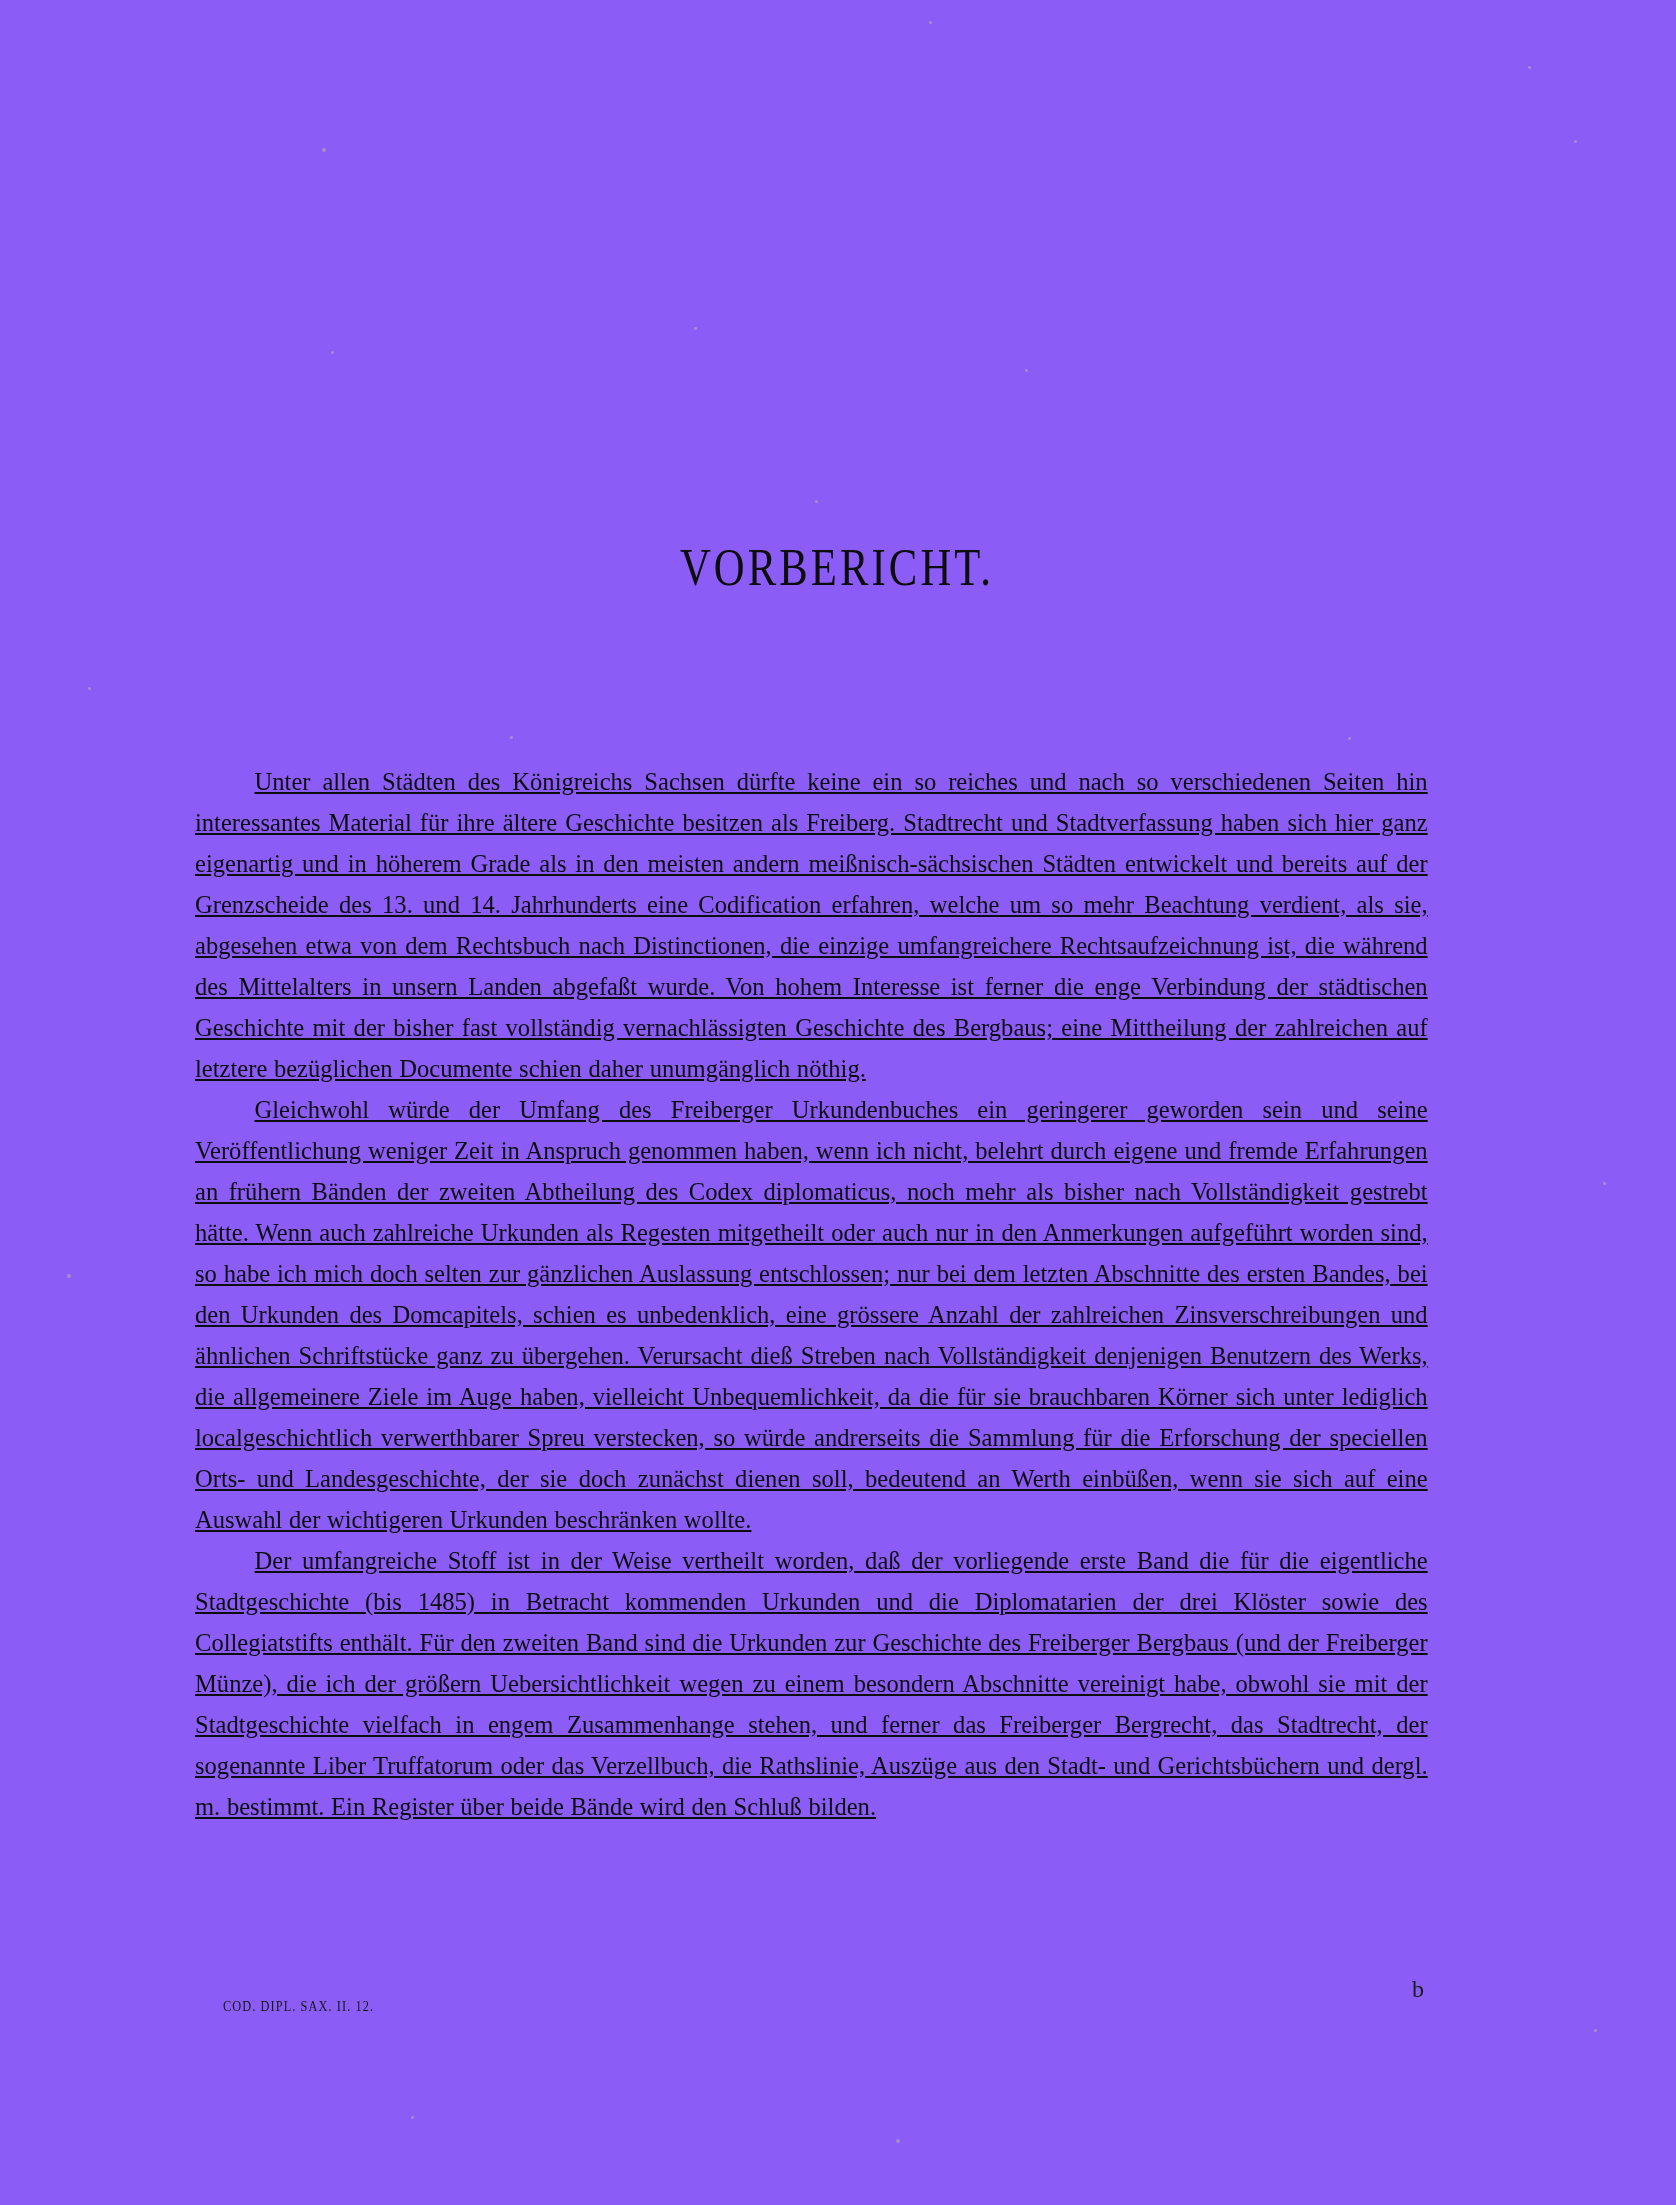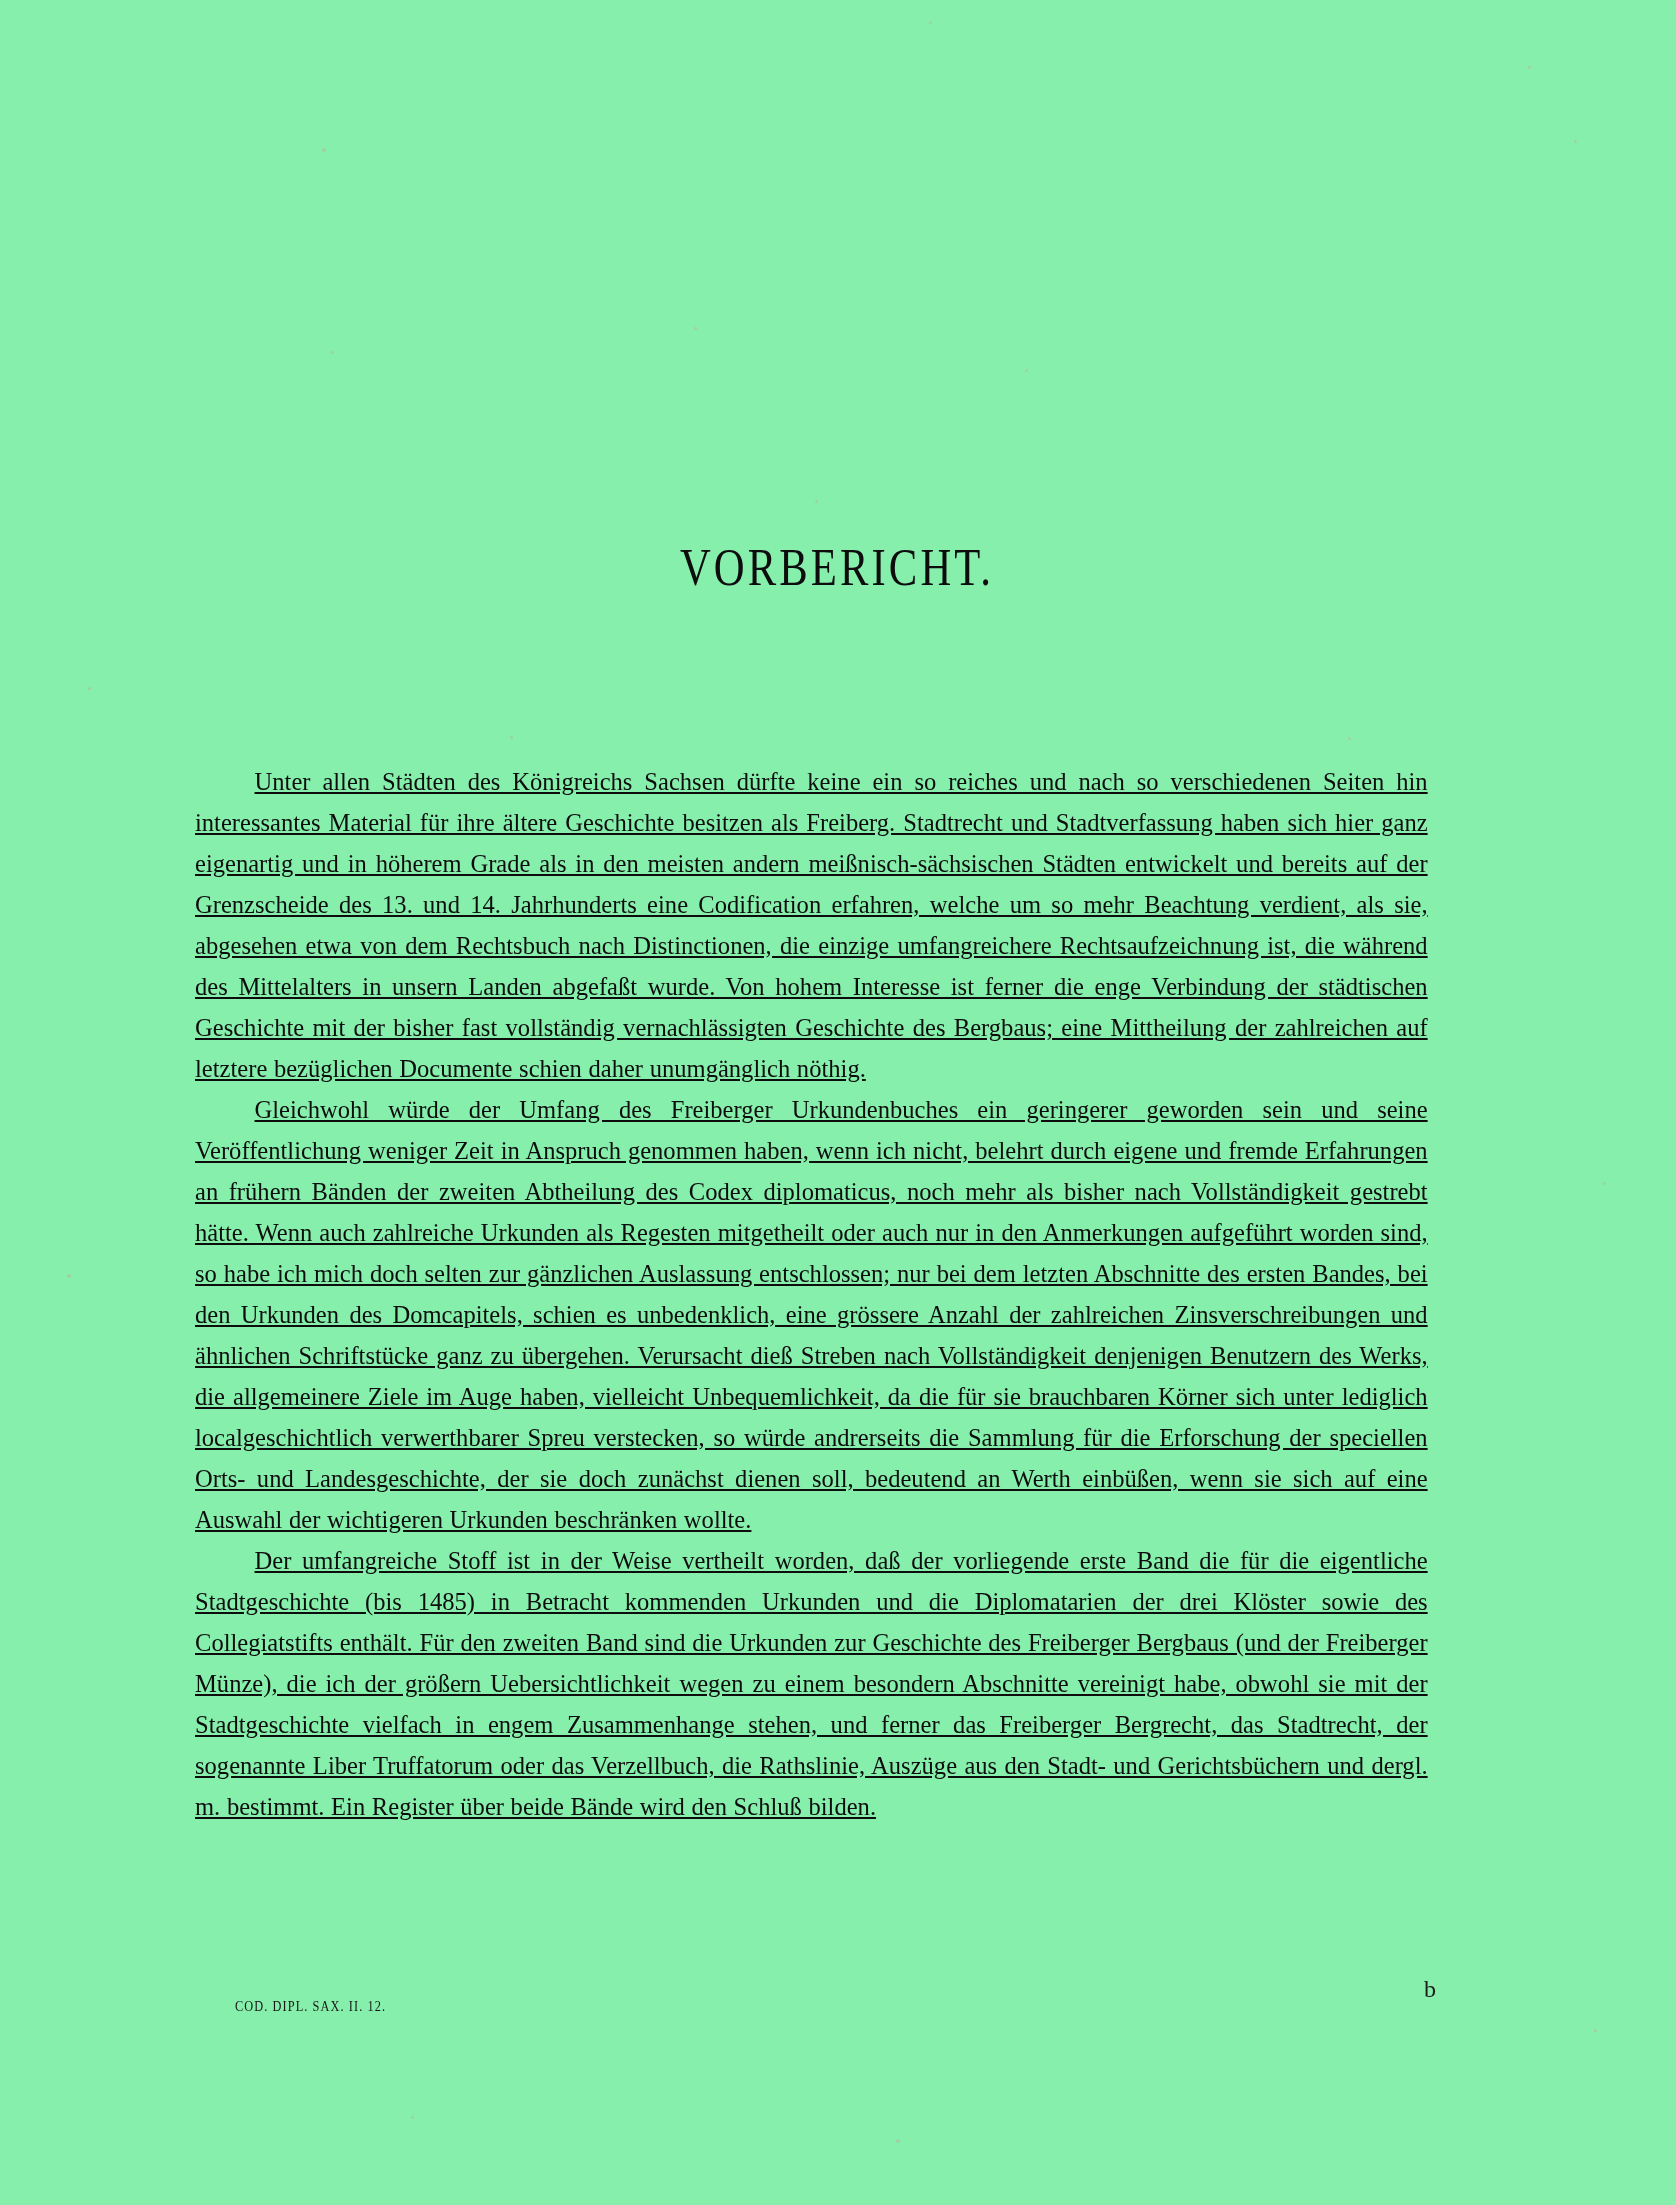--- a/index.html
+++ b/index.html
@@ -5,21 +5,21 @@
   html, body {
     margin: 0;
     padding: 0;
     background: #ffffff;
   }
 
   .page {
     position: relative;
     width: 1676px;
     height: 2205px;
-    background: #86efac;
+    background: #8b5cf6;
     overflow: hidden;
     font-family: "Liberation Serif", "DejaVu Serif", serif;
     color: #0d0d0d;
   }
 
   
   .speck {
     position: absolute;
     background: #b9b4aa;
     border-radius: 50%;
@@ -68,21 +68,21 @@
     text-indent: 62px;
     transform: scaleX(.96);
     transform-origin: 0 0;
     word-spacing: 0.5px;
   }
 
   .para + .para { margin-top: 0; }
 
   .footer {
     position: absolute;
-    left: 12px;
+    left: 0;
     top: 1991px;
     width: 1284px;
     height: 49px;
   }
 
   .footer-sig {
     position: absolute;
     left: 27.5px;
     top: 7.7px;
     font-size: 13.7px;

